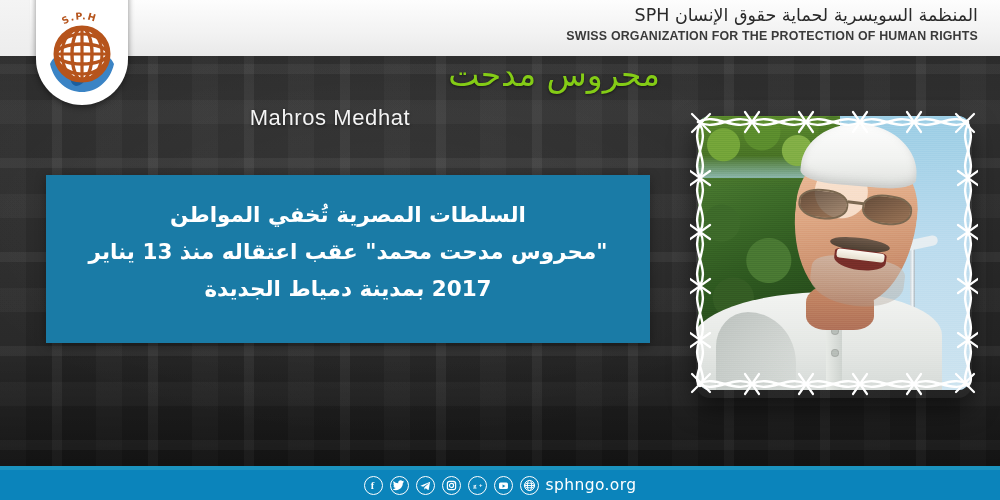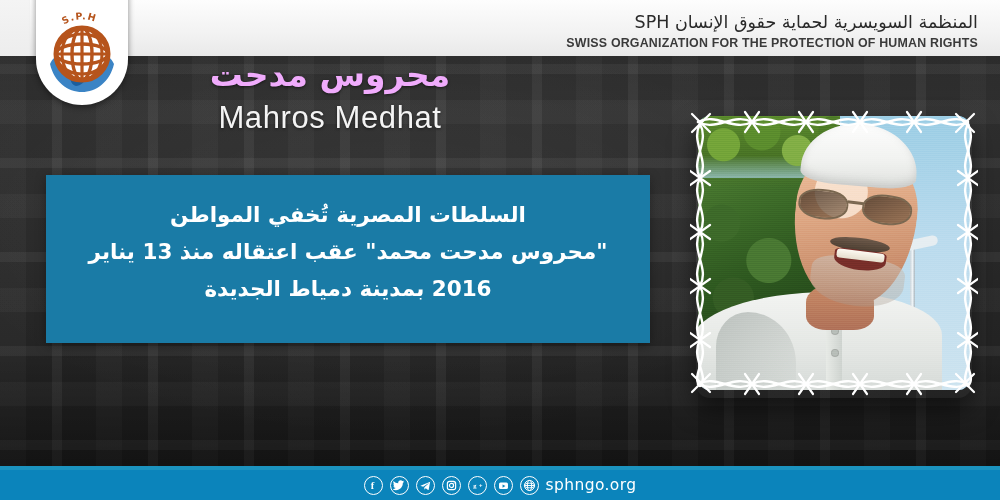--- a/index.html
+++ b/index.html
@@ -44,21 +44,21 @@
   .header{
     position:absolute; left:0; top:0; width:1000px; height:56px;
     background:linear-gradient(180deg,#fdfdfd 0%,#f2f2f2 60%,#e9e9e9 100%);
     z-index:5;
   }
   .header-left-dark{
     position:absolute; left:0; top:0; width:30px; height:56px;
     background:linear-gradient(180deg,#f4f4f4,#ededed);
   }
   .header-text{
-    position:absolute; right:22px; top:10px;
+    position:absolute; right:22px; top:3px;
     text-align:right; color:#2b2b2b;
   }
   .header-ar{
     font-size:17.5px; line-height:24px; font-weight:400;
     color:#2a2a2a; direction:rtl;
     font-family:"DejaVu Sans", sans-serif;
     letter-spacing:0px;
   }
   .header-en{
     font-size:12.4px; line-height:18px; font-weight:700;
@@ -77,28 +77,29 @@
     overflow:hidden;
   }
   .logo-badge .sph-svg{ position:absolute; left:4px; top:16px; }
 
   
   .name-block{
     position:absolute; left:0; top:54px; width:660px;
     text-align:center; z-index:4;
   }
   .name-ar{
-    font-size:33px; font-weight:700; color:#f0abfc;
+    font-size:33px; font-weight:400; color:#84cc16;
     direction:rtl; line-height:42px;
     letter-spacing:1px;
     text-shadow:0 1px 3px rgba(0,0,0,0.55);
     font-family:"DejaVu Sans", sans-serif;
+    text-align:right;
   }
   .name-en{
-    font-size:31px; font-weight:400; color:#f4f4f4;
+    font-size:22px; font-weight:400; color:#f4f4f4;
     line-height:44px; letter-spacing:0.6px;
     text-shadow:0 1px 3px rgba(0,0,0,0.5);
     font-family:"Liberation Sans", sans-serif;
   }
 
   
   .blue-panel{
     position:absolute; left:46px; top:175px;
     width:604px; height:168px;
     background:#1a7ba6;
@@ -335,21 +336,21 @@
 
   <div class="name-block">
     <div class="name-ar">محروس مدحت</div>
     <div class="name-en">Mahros Medhat</div>
   </div>
 
   <div class="blue-panel">
     <div class="blue-panel-inner">
       <span class="bp-line">السلطات المصرية تُخفي المواطن</span>
       <span class="bp-line">"محروس مدحت محمد" عقب اعتقاله منذ 13 يناير</span>
-      <span class="bp-line">2016 بمدينة دمياط الجديدة</span>
+      <span class="bp-line">2017 بمدينة دمياط الجديدة</span>
     </div>
   </div>
 
   <div class="headline">
   </div>
 
   <div class="portrait-wrap">
     <div class="portrait-shadow"></div>
     <div class="portrait">
       <div class="ph-sky"></div>

